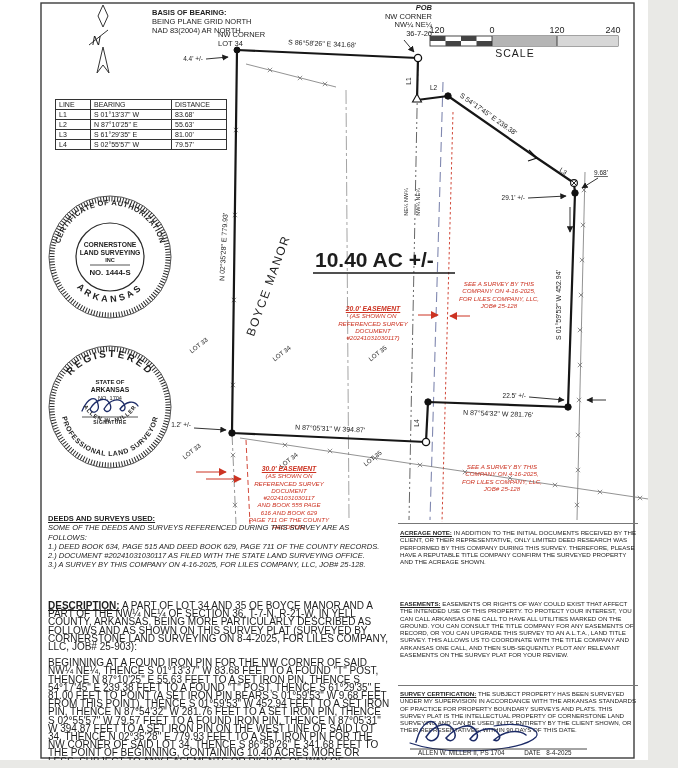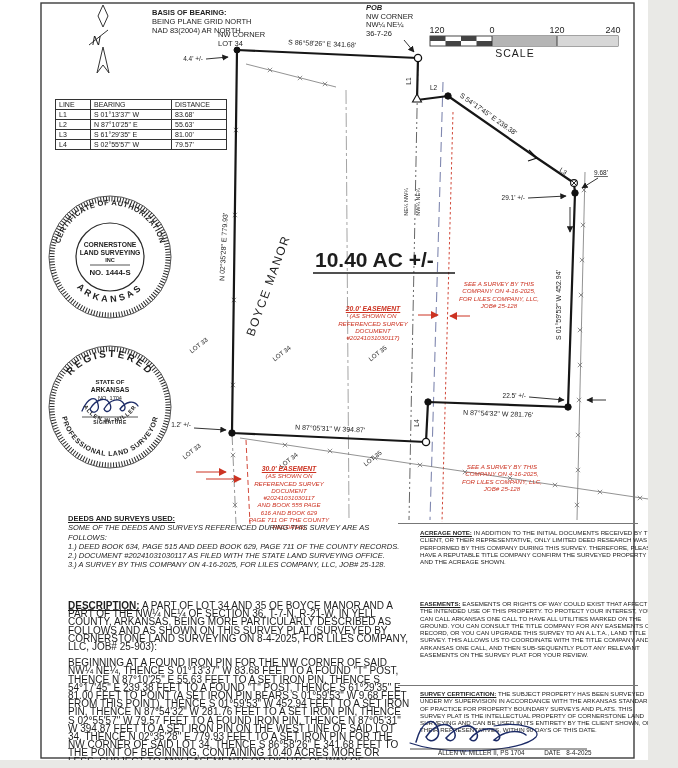--- a/index.html
+++ b/index.html
@@ -7,21 +7,21 @@
         font-family:"Liberation Sans",sans-serif;color:#222;}
   .abs{position:absolute;}
   .edge-right{position:absolute;left:648px;top:0;width:30px;height:768px;background:#e9e9e6;}
   .edge-bottom{position:absolute;left:0;top:760px;width:678px;height:8px;background:#e9e9e6;}
   .blk{position:absolute;font-size:7.5px;line-height:9px;color:#1d1d1d;}
   .bold-u{font-weight:bold;}
   .red-note{position:absolute;color:#cc3322;font-style:italic;font-size:6.2px;line-height:7.3px;text-align:center;}
   .red-note .t{font-weight:bold;text-decoration:underline;font-size:6.8px;}
   table.lt{border-collapse:collapse;font-size:7px;line-height:8px;}
   table.lt td,table.lt th{border:1px solid #333;padding:1px 3px 0 3px;text-align:left;font-weight:normal;}
-  .para{position:absolute;color:#1d1d1d;margin-left:20px;}
+  .para{position:absolute;color:#1d1d1d;}
   .para .h{font-weight:bold;text-decoration:underline;}
   .pre{white-space:pre-line;font-style:italic;}
   .divline{position:absolute;border-top:1px solid #777;height:0;}
   svg text{fill:#1d1d1d;}
 </style>
 </head>
 <body>
 
 <div id="page">
 
@@ -188,21 +188,21 @@
     <div class="bold-u">BASIS OF BEARING:</div>
     <div>BEING PLANE GRID NORTH</div>
     <div>NAD 83(2004) AR NORTH</div>
   </div>
 
   <div class="blk" style="left:218px;top:30px;">
     <div>NW CORNER</div>
     <div>LOT 34</div>
   </div>
 
-  <div class="blk" style="left:366px;top:4px;width:66px;text-align:left;line-height:8.6px;">
+  <div class="blk" style="left:366px;top:4px;width:66px;text-align:right;line-height:8.6px;">
     <div style="font-weight:bold;font-style:italic;">POB</div>
     <div>NW CORNER</div>
     <div>NW¼ NE¼</div>
     <div>36-7-26</div>
   </div>
 
   <div class="abs" style="left:55px;top:99px;">
     <table class="lt">
       <tbody>
           <tr>

